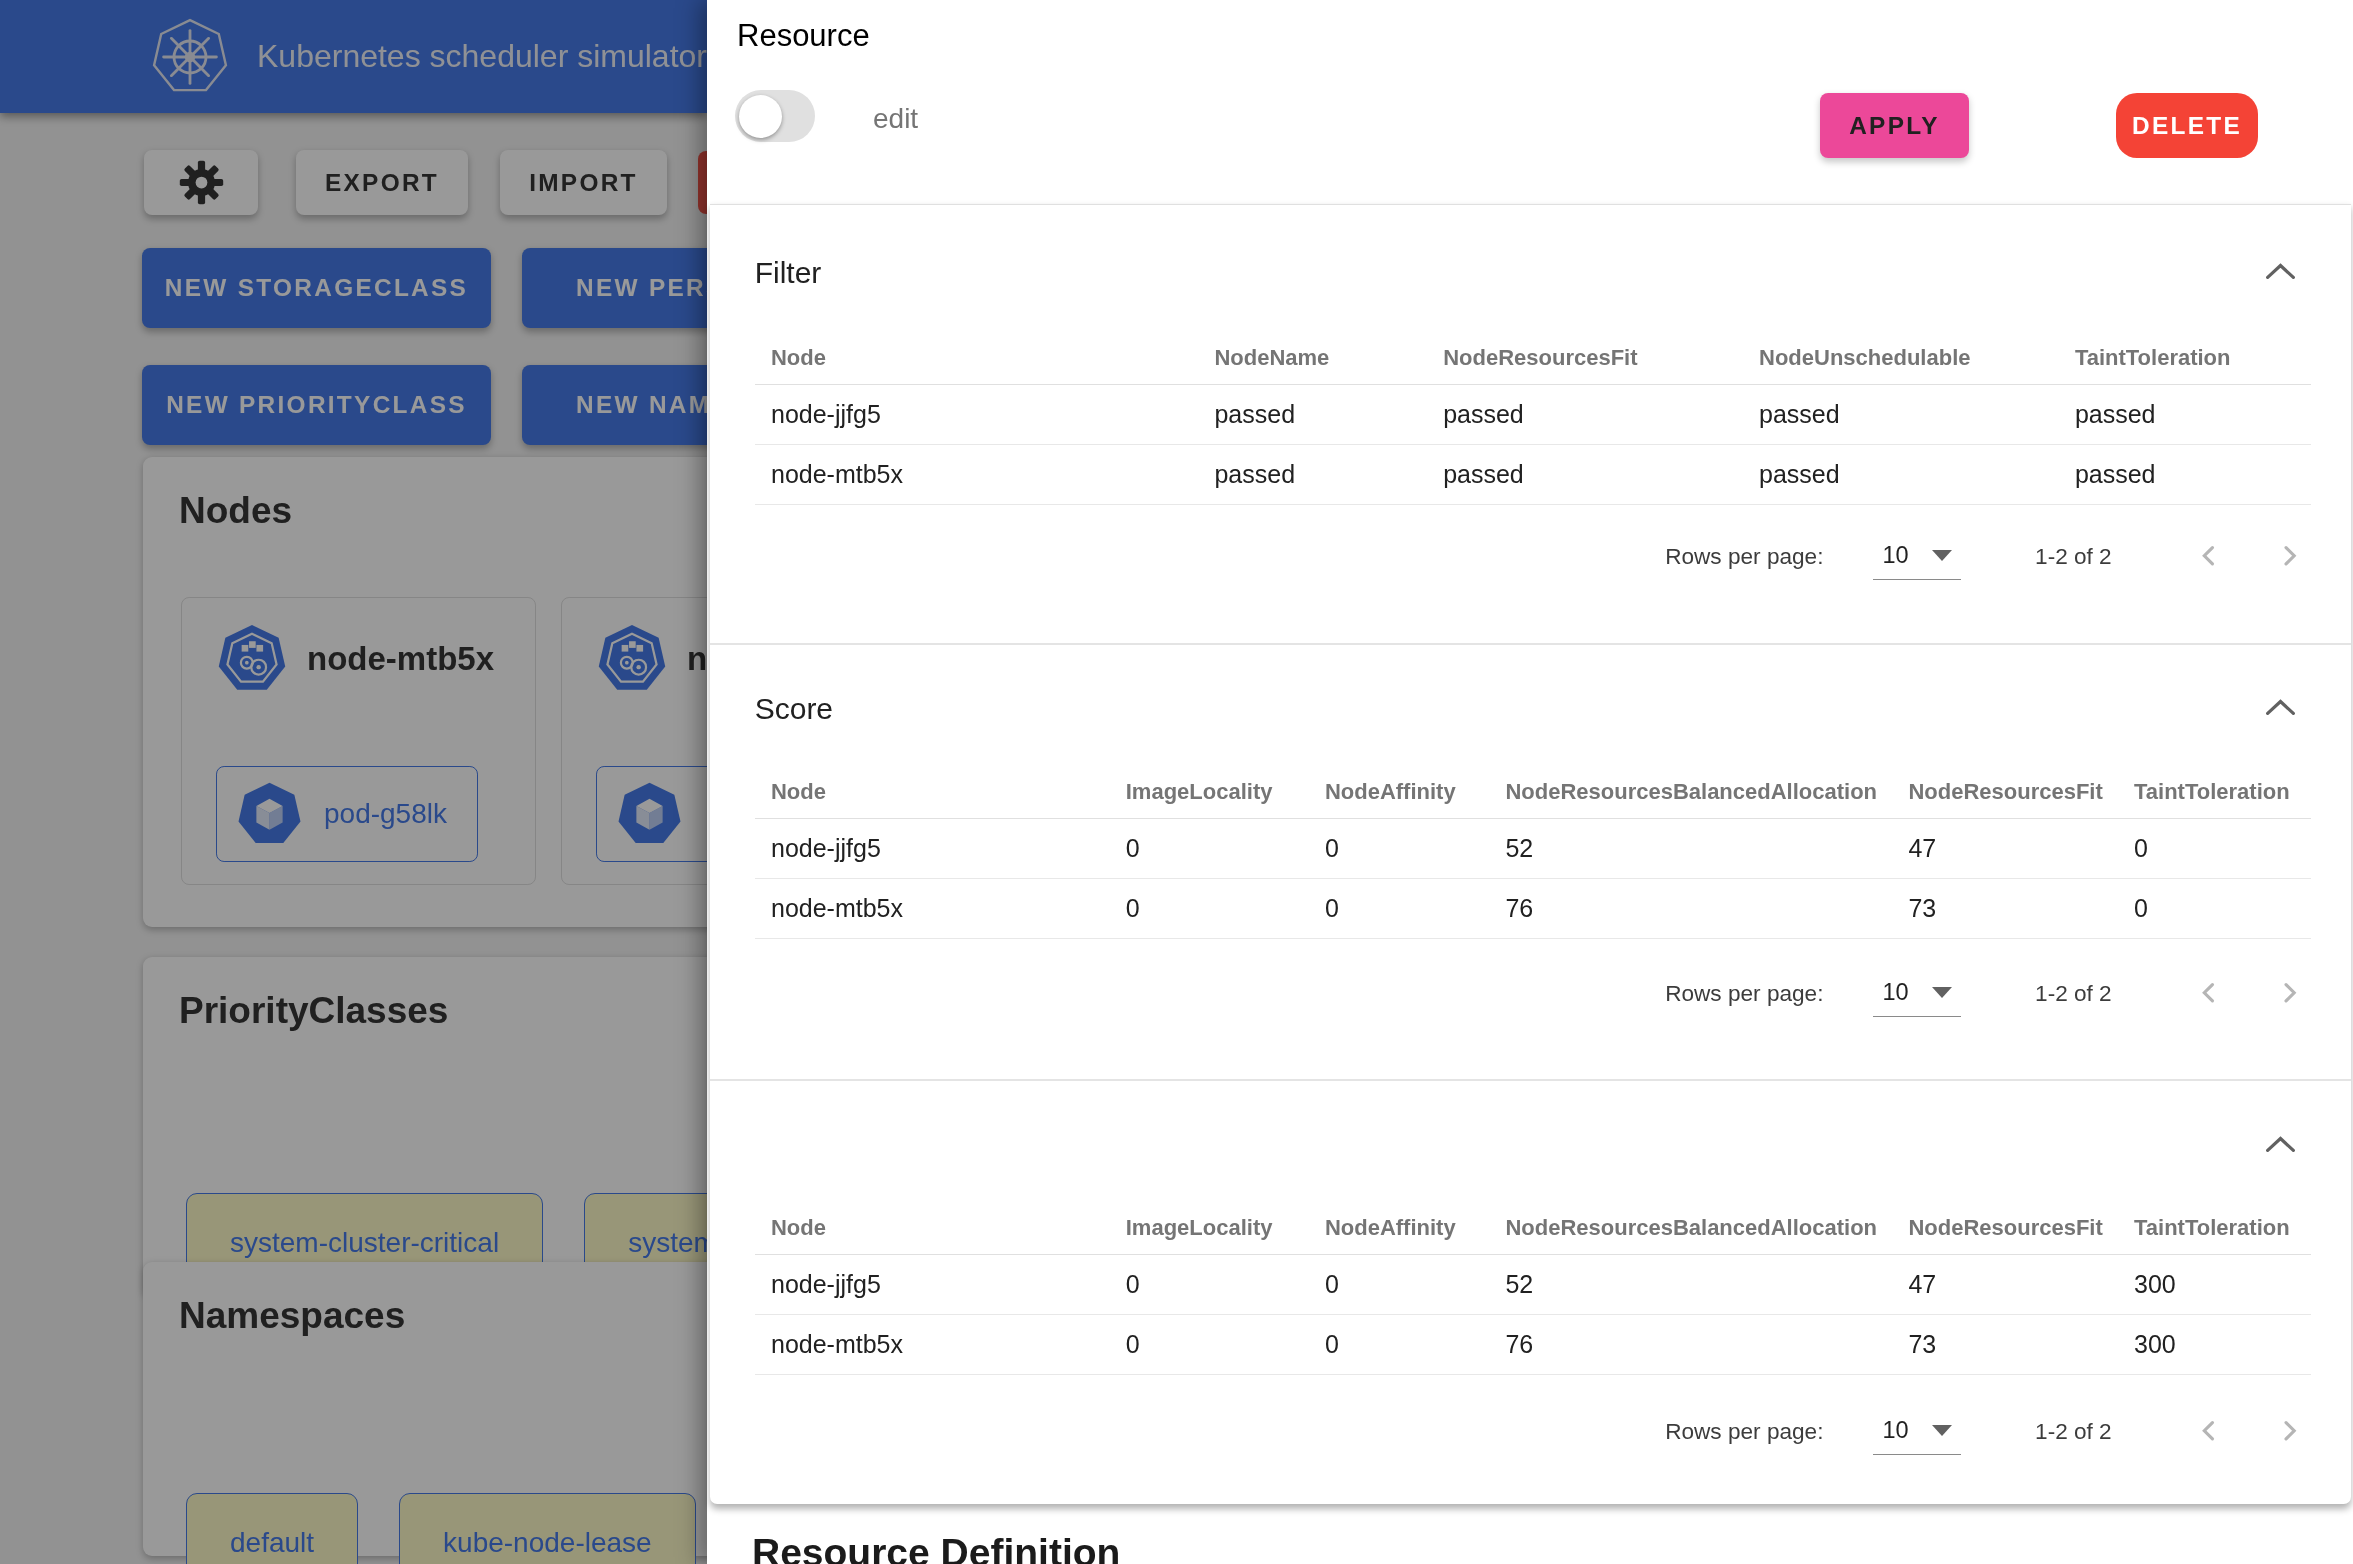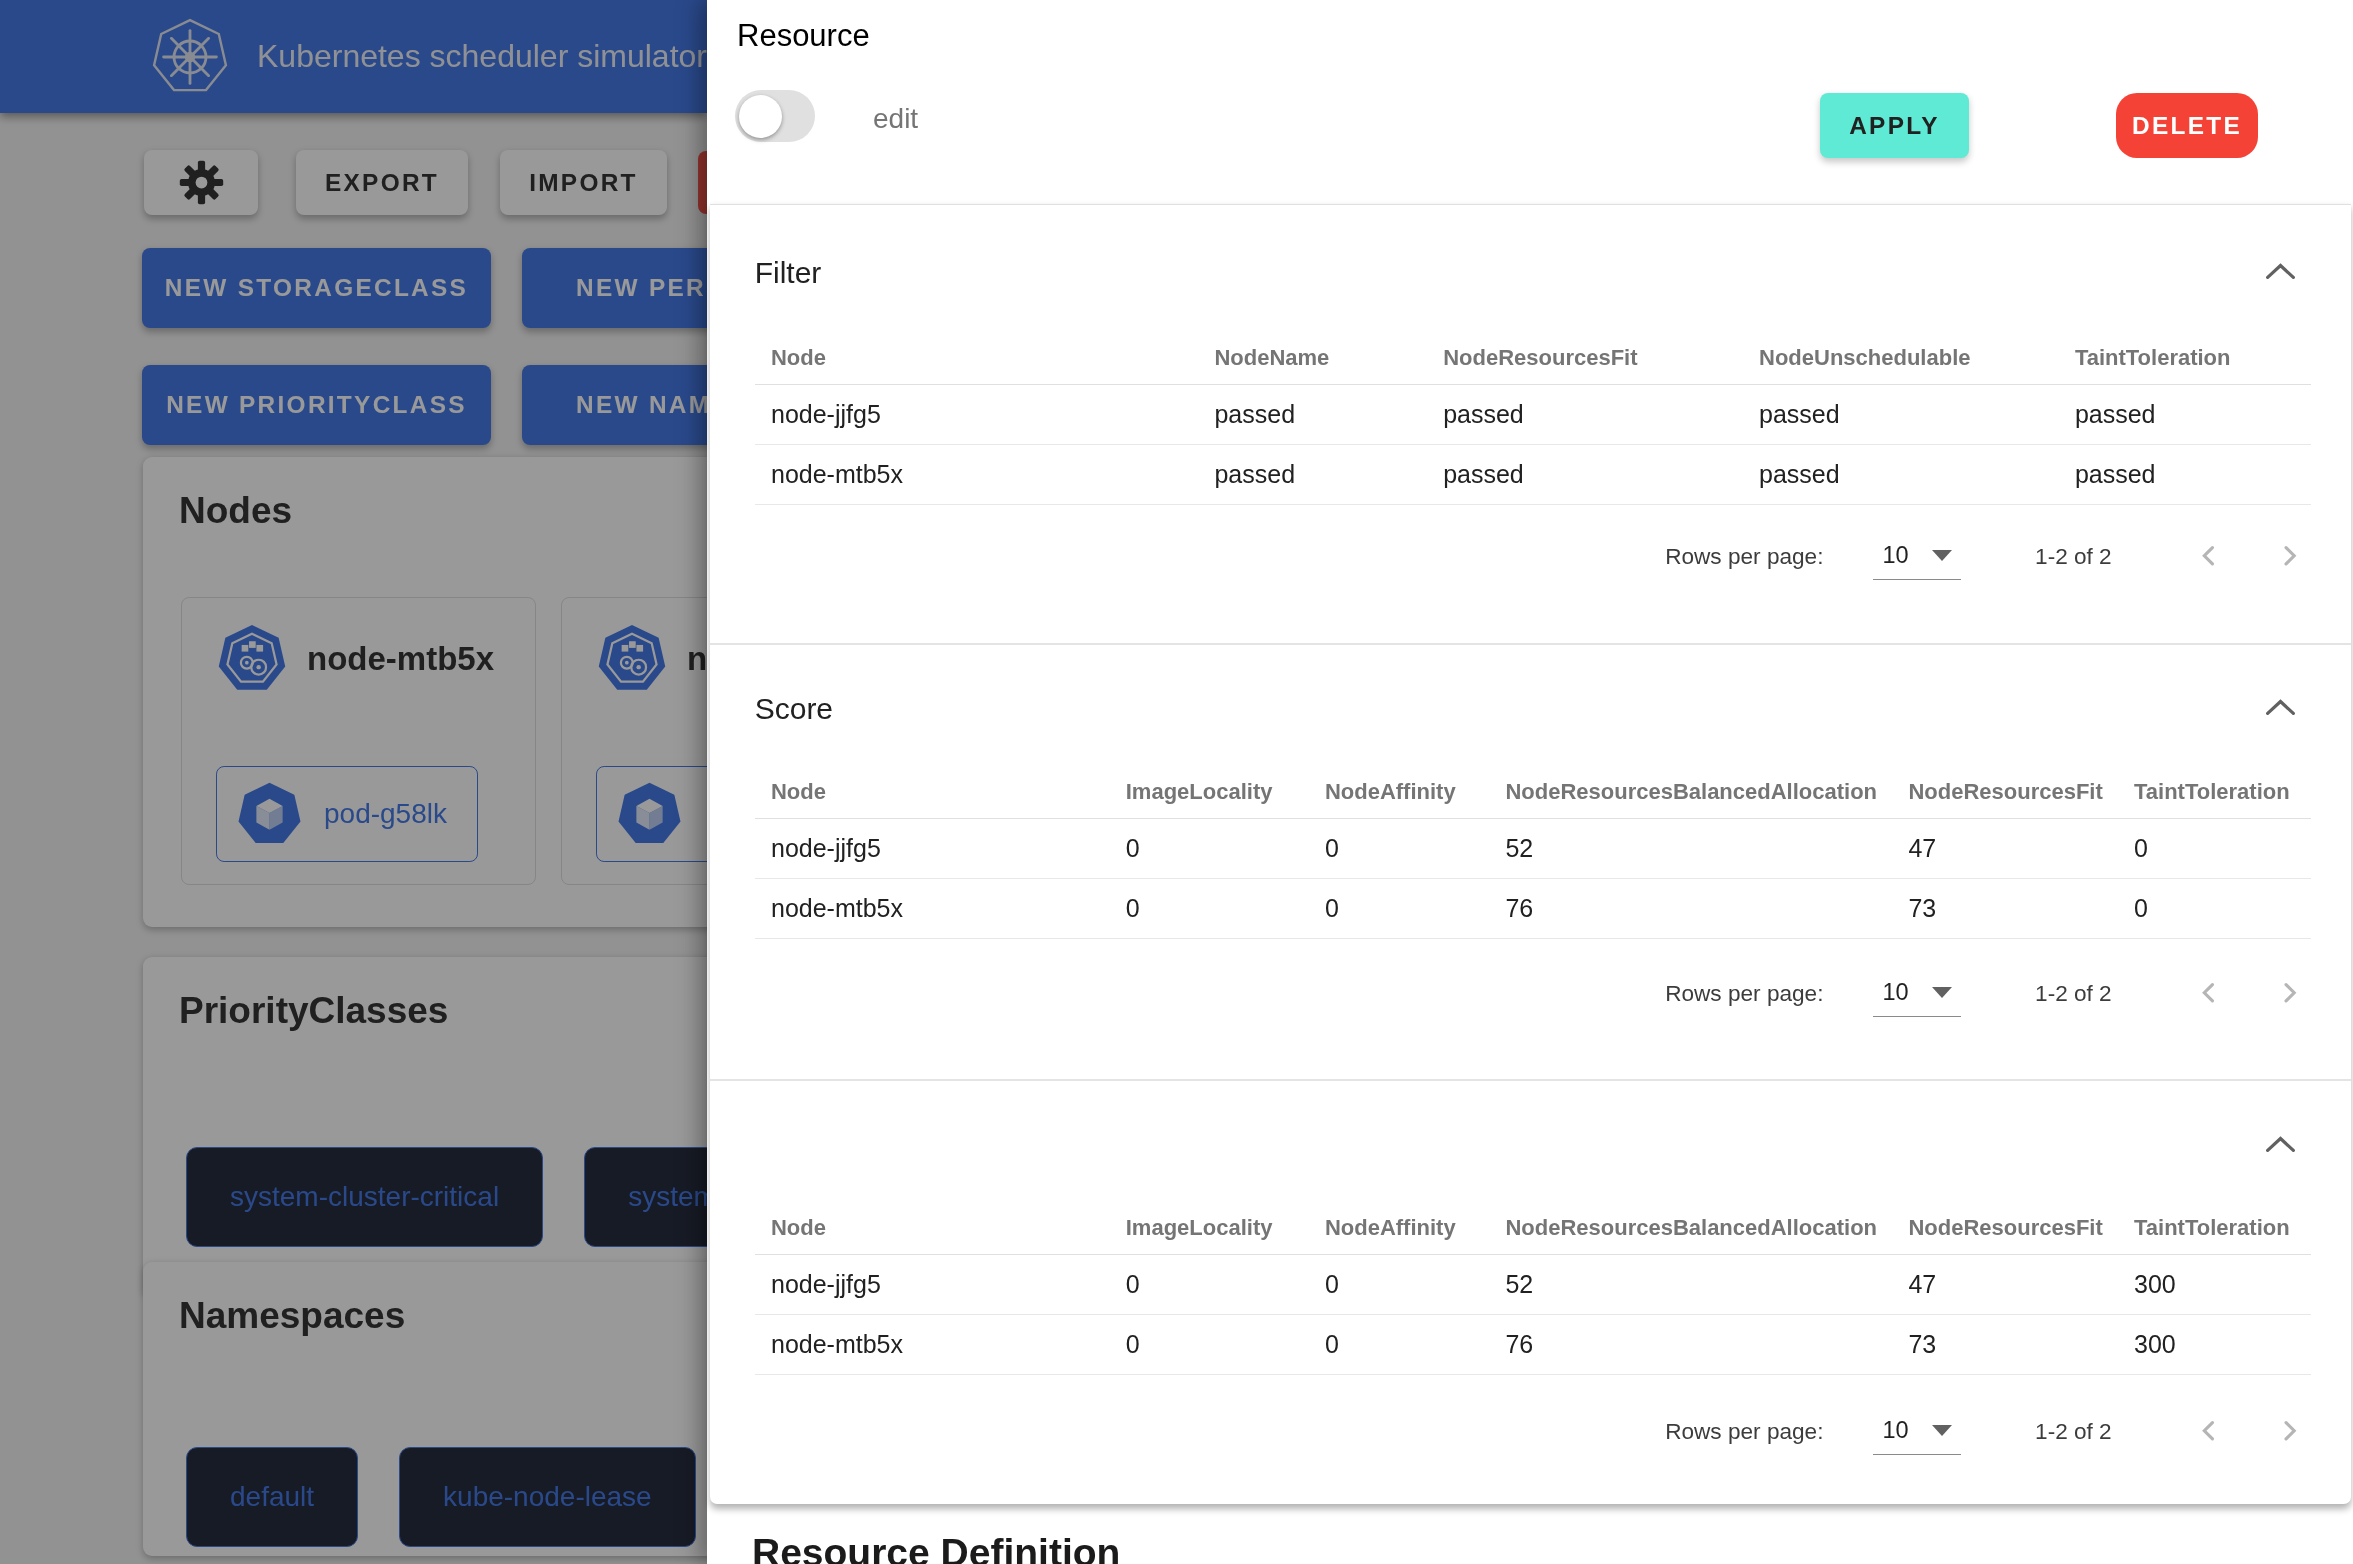--- a/index.html
+++ b/index.html
@@ -50,39 +50,39 @@
   .node-name { margin-left:18px; font-size:33px; font-weight:700; color:#212121; white-space:nowrap; }
   .pod-chip { position:absolute; left:34px; top:168px; width:262px; height:96px;
               border:1.8px solid #326ce5; border-radius:8.1px; display:flex;
               align-items:center; padding:0 18px; background:#fff; }
   .pod-chip .hepticon { width:69px; height:69px; flex:0 0 auto; }
   .pod-label { margin-left:20px; font-size:28px; color:#326ce5; white-space:nowrap; }
 
   .chip-row { position:absolute; left:43px; display:flex; gap:41px; }
   .pc-card .chip-row { top:190px; }
   .ns-card .chip-row { top:185px; }
-  .oc-chip { border:1.8px solid #326ce5; border-radius:11px; background:#0f172a;
+  .oc-chip { border:1.8px solid #326ce5; border-radius:11px; background:#fef9c3;
              color:#326ce5; font-size:28px; display:inline-flex; align-items:center;
-             justify-content:center; height:100px; padding:0 43px; white-space:nowrap; }
+             justify-content:center; height:100px; padding:0 43px; white-space:nowrap;margin-top:46px; }
 
   .scrim { position:absolute; left:0; top:0; width:707px; height:1565px;
            background:rgba(33,33,33,.46); z-index:5; }
 
   
   .drawer { position:absolute; left:707px; top:0; width:1646px; height:1565px;
             background:#fff; z-index:10; box-shadow:-7.2px 0 22px rgba(0,0,0,.35); }
   .drawer-title { position:absolute; left:30px; top:18px; font-size:31px; color:#000000; }
   .switch { position:absolute; left:28px; top:90px; width:80px; height:52px;
             border-radius:26px; background:#e0e0e0; cursor:pointer; }
   .switch .thumb { position:absolute; left:3.6px; top:4.5px; width:43px; height:43px;
                    border-radius:50%; background:#fff;
                    box-shadow:0 1.8px 4.5px rgba(0,0,0,.35); }
   .switch-label { position:absolute; left:166px; top:103px; font-size:28px; color:#757575; }
   .apply-btn { position:absolute; left:1113px; top:93px; width:149px; height:65px;
-               background:#5eead4; color:#212121; }
+               background:#ec4899; color:#212121; }
   .apply-btn.btn { box-shadow:0 3.6px 7.2px rgba(0,0,0,.22); font-size:24.4px; font-weight:700; letter-spacing:2.3px; }
   .delete-btn { position:absolute; left:1409px; top:93px; width:142px; height:65px;
                 background:#f44336; color:#fff; font-size:24.4px; font-weight:700; letter-spacing:2.3px;border-radius:21px; }
 
   .main-card { position:absolute; left:2.7px; top:204px; width:1641px; height:1300px;
                background:#fff; border-top:0.9px solid #e0e0e0;
                border-radius:0 0 7.2px 7.2px;
                box-shadow:0 4.5px 7.2px rgba(0,0,0,.30); }
   .sec-title { position:absolute; left:45px; font-size:30px; color:#212121; }
   .collapse-btn { position:absolute; right:52px; width:36px; height:27px;

